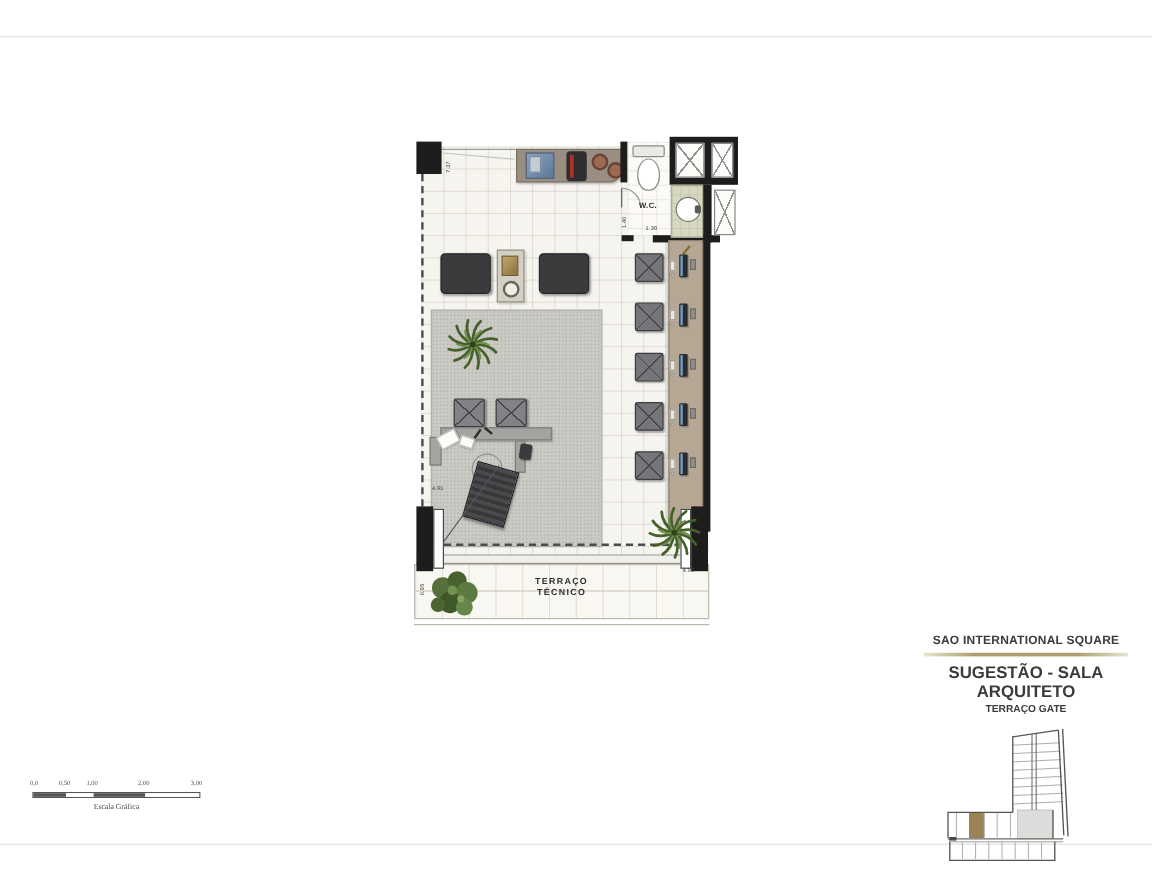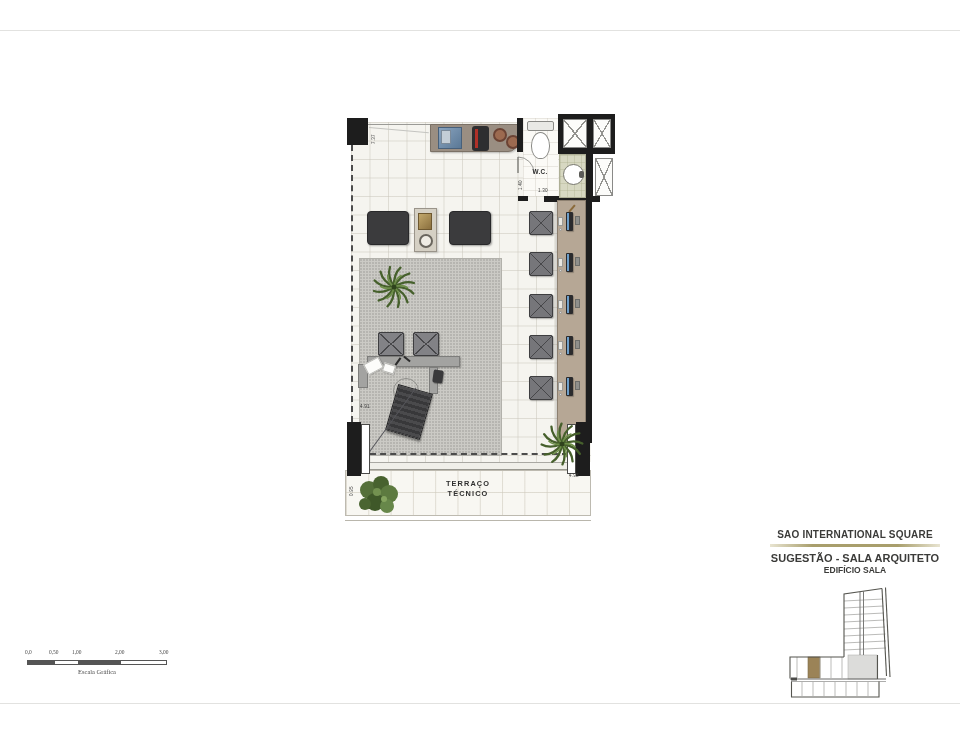--- a/index.html
+++ b/index.html
@@ -72,21 +72,21 @@
   .seg { height:100%; }
   #sbcaption { position:absolute; left:0; top:19px; width:144px; text-align:center;
                font-family:"Liberation Serif", serif; font-size:9px; color:#4a4a4a;
                transform:scale(.72); transform-origin:center top; }
 
   
   #titleblock { position:absolute; left:770px; top:529px; width:170px; text-align:center; }
   #tb-project { font-size:10px; font-weight:bold; color:#3b3b39; letter-spacing:.2px; }
   #tb-sep { margin-top:4px; height:2.5px;
             background:linear-gradient(to right,#e8e4d1,#a89e6c 25%,#a89e6c 75%,#e8e4d1); }
-  #tb-sub1 { margin-top:5px; font-size:11px; font-weight:bold; color:#3b3b39; }
+  #tb-sub1 { margin-top:5px; font-size:14px; font-weight:bold; color:#3b3b39; }
   #tb-sub2 { margin-top:1px; font-size:8.5px; font-weight:bold; color:#3b3b39; }
   #tb-svg { display:block; margin:10px auto 0; }
 </style>
 </head>
 <body>
 
 <div class="pageline" style="top:30px"></div>
 <div class="pageline" style="top:703px"></div>
 
 <div id="floorplan">
@@ -292,21 +292,21 @@
     <div class="seg" style="width:43px; background:#555;"></div>
     <div class="seg" style="width:45px; background:#fff;"></div>
   </div>
   <div id="sbcaption">Escala Gráfica</div>
 </div>
 
 <div id="titleblock">
   <div id="tb-project">SAO INTERNATIONAL SQUARE</div>
   <div id="tb-sep"></div>
   <div id="tb-sub1">SUGESTÃO - SALA ARQUITETO</div>
-  <div id="tb-sub2">EDIFÍCIO SALA</div>
+  <div id="tb-sub2">TERRAÇO GATE</div>
 
   <svg id="tb-svg" width="132" height="114" viewBox="0 0 132 114">
     <rect x="59" y="70" width="29" height="24" fill="#dcdcda" stroke="#b5b5b3" stroke-width="0.6"></rect>
     <rect x="19" y="72" width="12" height="21" fill="#9b8357" stroke="#7c6843" stroke-width="0.6"></rect>
     <g stroke="#a9a9a7" stroke-width="0.8">
       <line x1="55" y1="16" x2="94" y2="14"></line>
         <line x1="55" y1="23" x2="94.5" y2="21"></line>
       <line x1="55" y1="30" x2="95" y2="28"></line>
         <line x1="55" y1="37" x2="95.5" y2="35"></line>
       <line x1="55" y1="44" x2="96" y2="42"></line>

